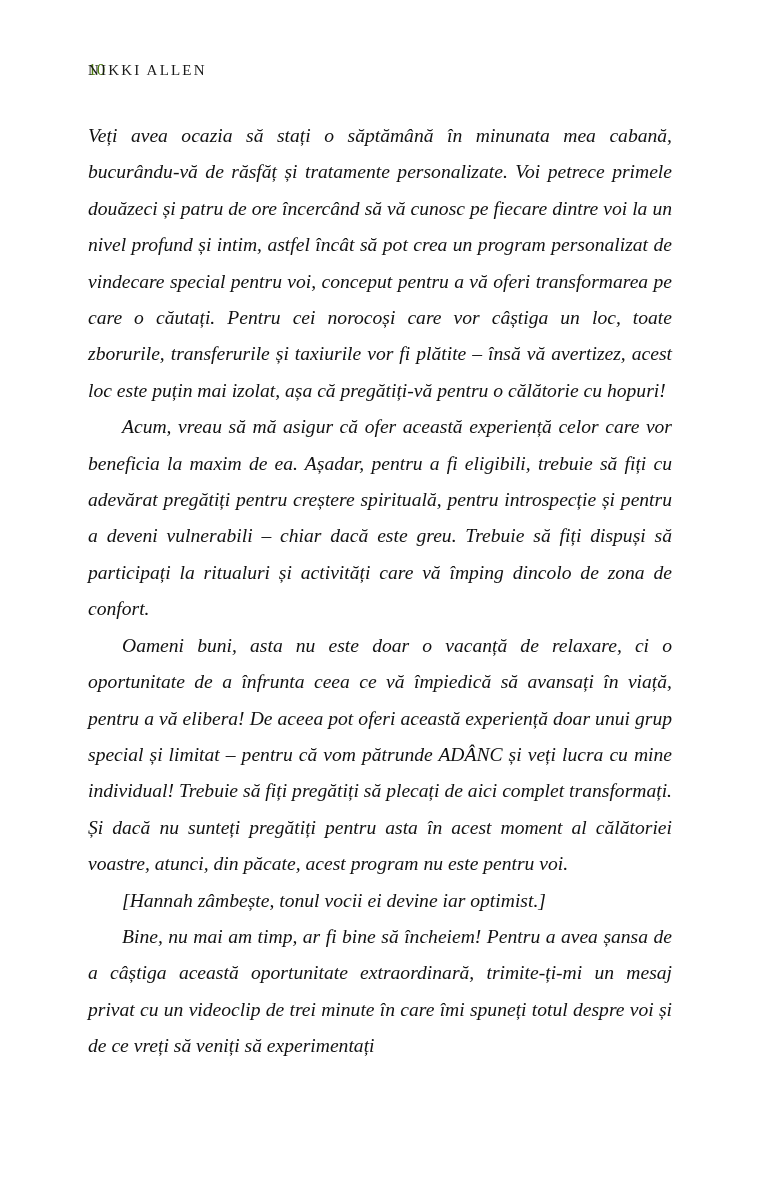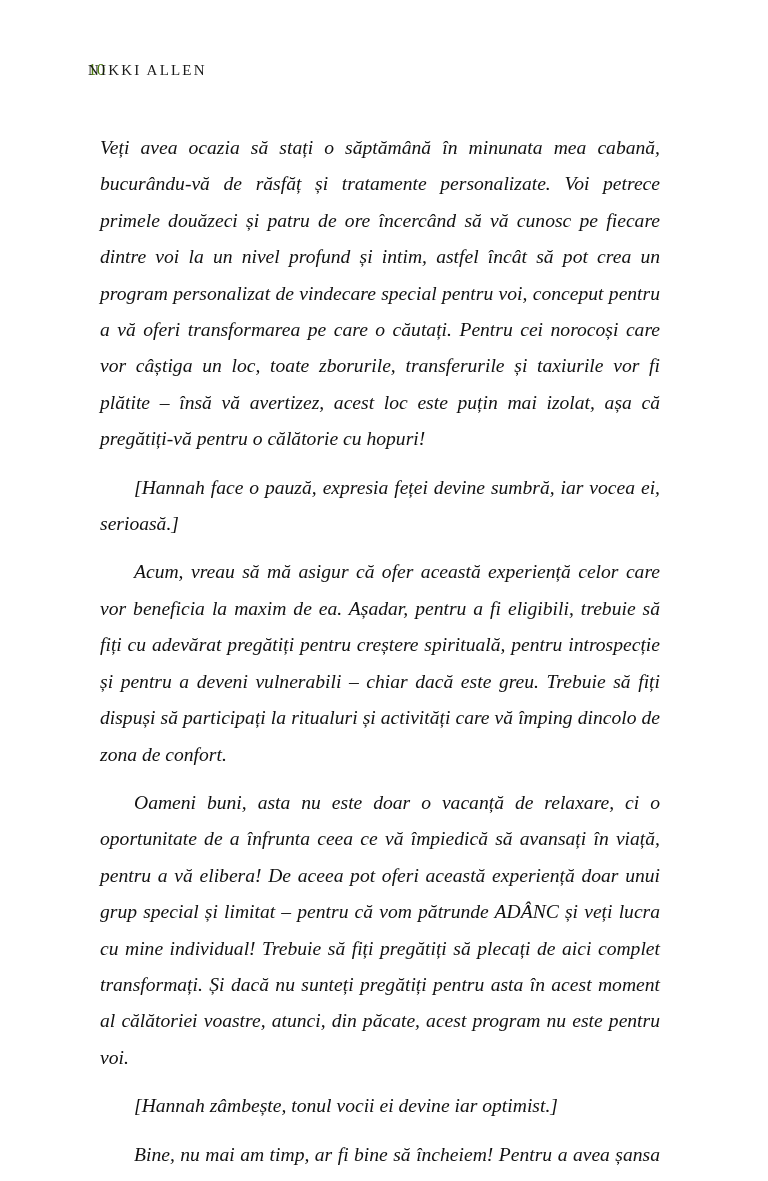--- a/index.html
+++ b/index.html
@@ -54,39 +54,38 @@
     width: 584px;
     font-family: "Liberation Serif", serif;
     font-style: italic;
     font-size: 19.6px;
     line-height: 36.4px;
     text-align: justify;
     text-justify: inter-word;
     color: #111111;
   }
   .body-text p {
-    margin: 12px;
+    margin: 0;
     text-indent: 0;
   }
   .body-text p.indent {
     text-indent: 34px;
   }
 </style>
 </head>
 <body>
 
 <div class="page">
 
   <div class="running-head">
     <div class="folio">10</div>
     <div class="head-title">NIKKI ALLEN</div>
   </div>
 
   <div class="body-text">
     <p>Veți avea ocazia să stați o săptămână în minunata mea cabană, bucurându-vă de răsfăț și tratamente personalizate. Voi petrece primele douăzeci și patru de ore încercând să vă cunosc pe fiecare dintre voi la un nivel profund și intim, astfel încât să pot crea un program personalizat de vindecare special pentru voi, conceput pentru a vă oferi transformarea pe care o căutați. Pentru cei norocoși care vor câștiga un loc, toate zborurile, transferurile și taxiurile vor fi plătite – însă vă avertizez, acest loc este puțin mai izolat, așa că pregătiți-vă pentru o călătorie cu hopuri!</p>
-    <p class="indent">[Hannah face o pauză, expresia feței devine sumbră, iar vocea ei, serioasă.]</p>
     <p class="indent">Acum, vreau să mă asigur că ofer această experiență celor care vor beneficia la maxim de ea. Așadar, pentru a fi eligibili, trebuie să fiți cu adevărat pregătiți pentru creștere spirituală, pentru introspecție și pentru a deveni vulnerabili – chiar dacă este greu. Trebuie să fiți dispuși să participați la ritualuri și activități care vă împing dincolo de zona de confort.</p>
     <p class="indent">Oameni buni, asta nu este doar o vacanță de relaxare, ci o oportunitate de a înfrunta ceea ce vă împiedică să avansați în viață, pentru a vă elibera! De aceea pot oferi această experiență doar unui grup special și limitat – pentru că vom pătrunde ADÂNC și veți lucra cu mine individual! Trebuie să fiți pregătiți să plecați de aici complet transformați. Și dacă nu sunteți pregătiți pentru asta în acest moment al călătoriei voastre, atunci, din păcate, acest program nu este pentru voi.</p>
     <p class="indent">[Hannah zâmbește, tonul vocii ei devine iar optimist.]</p>
     <p class="indent">Bine, nu mai am timp, ar fi bine să încheiem! Pentru a avea șansa de a câștiga această oportunitate extraordinară, trimite-ți-mi un mesaj privat cu un videoclip de trei minute în care îmi spuneți totul despre voi și de ce vreți să veniți să experimentați</p>
   </div>
 
 </div>
 
 </body></html>

